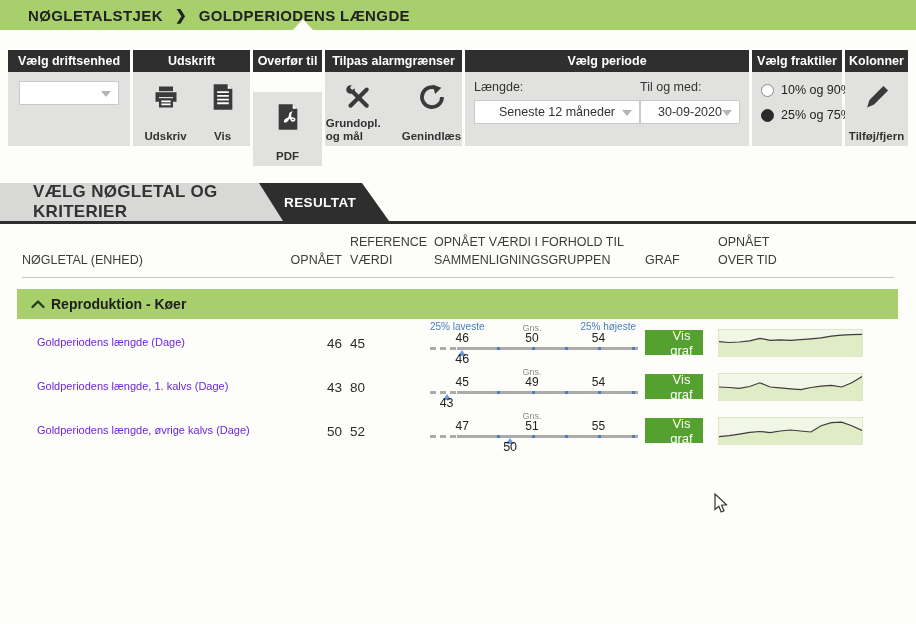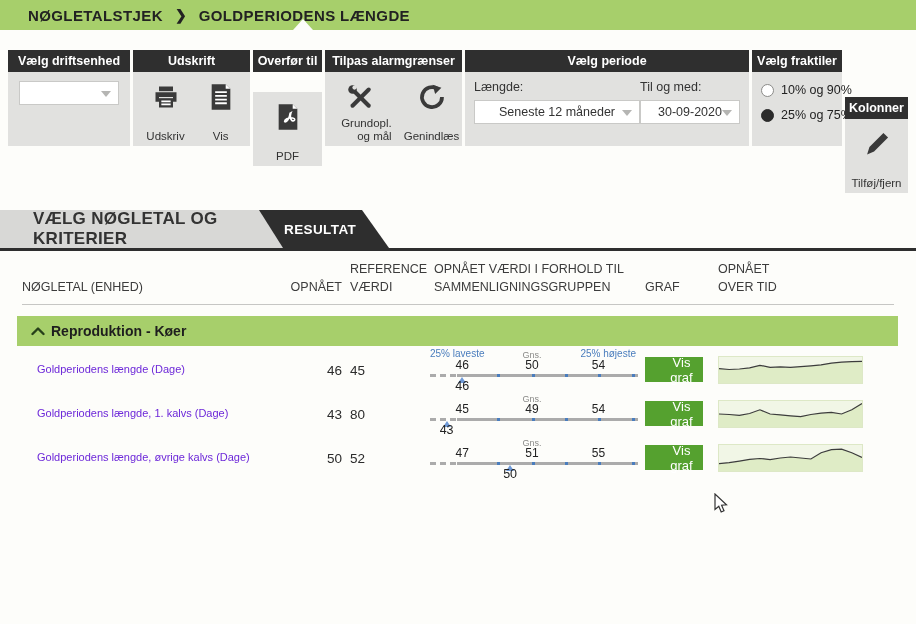--- a/index.html
+++ b/index.html
@@ -32,27 +32,27 @@
   .tgroup-header {
     background:#2f2f2f; color:#fff; text-align:center;
     font-size:12.5px; font-weight:700; height:22px; line-height:22px;
     white-space:nowrap; overflow:hidden;
   }
   .tgroup-body {
     background:#e1e1df; height:74px;
     display:flex; justify-content:center;
   }
   .w-drift { width:122px; } .w-udskrift { width:117px; } .w-overfoer { width:69px;gap:20px; }
-  .w-alarm { width:137px; } .w-periode { width:284px; } .w-frak { width:90px; } .w-kol { width:63px;margin-top:47px; }
+  .w-alarm { width:137px; } .w-periode { width:284px; } .w-frak { width:90px; } .w-kol { width:63px; }
 
   .icon-item {
     display:flex; flex-direction:column; align-items:center;
     justify-content:space-between; height:62px; margin-top:9px;
   }
-  .icon-item .ilabel { font-size:11.5px; color:#333; text-align:right; line-height:1.15; }
+  .icon-item .ilabel { font-size:11.5px; color:#333; text-align:left; line-height:1.15;font-weight:bold; }
   .icon-box { width:32px; height:32px; display:flex; align-items:center; justify-content:center; }
   .gap22 { gap:20px; } .gap14 { gap:12px; }
 
   .dd {
     background:#fff; border:1px solid #c9c9c7; height:24px;
     display:flex; align-items:center; justify-content:center;
     position:relative; font-size:12.5px; color:#333;
   }
   .dd .chev {
     position:absolute; right:7px; top:9px; width:0; height:0;

